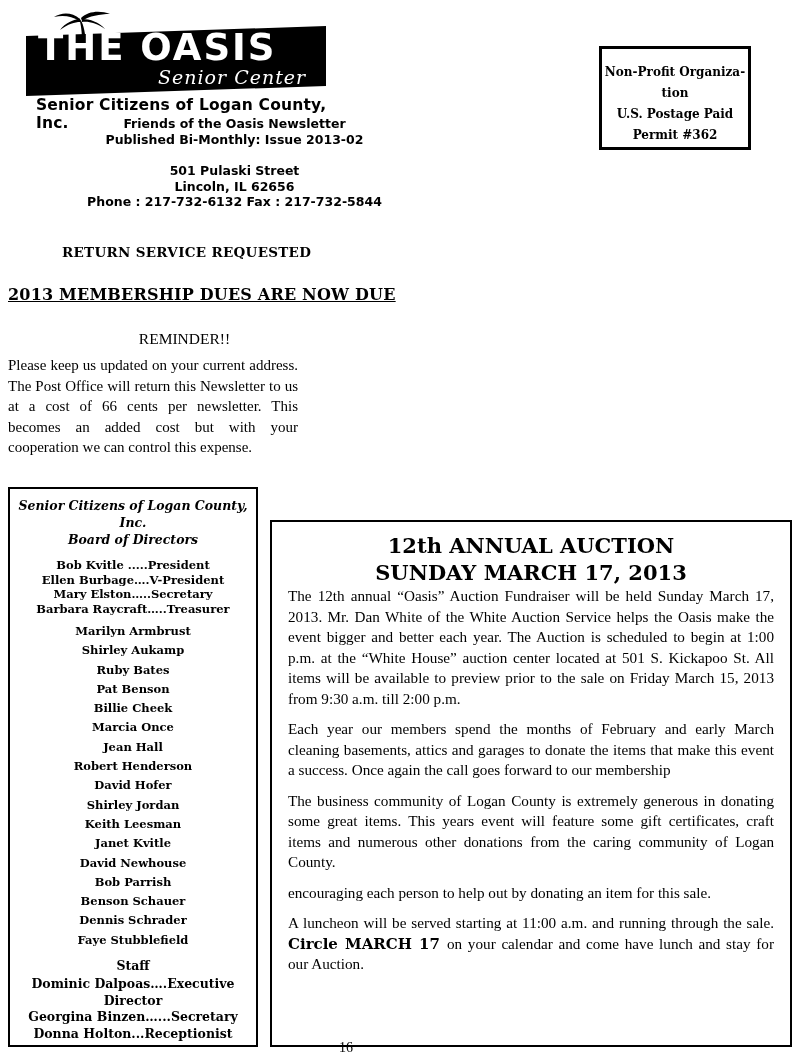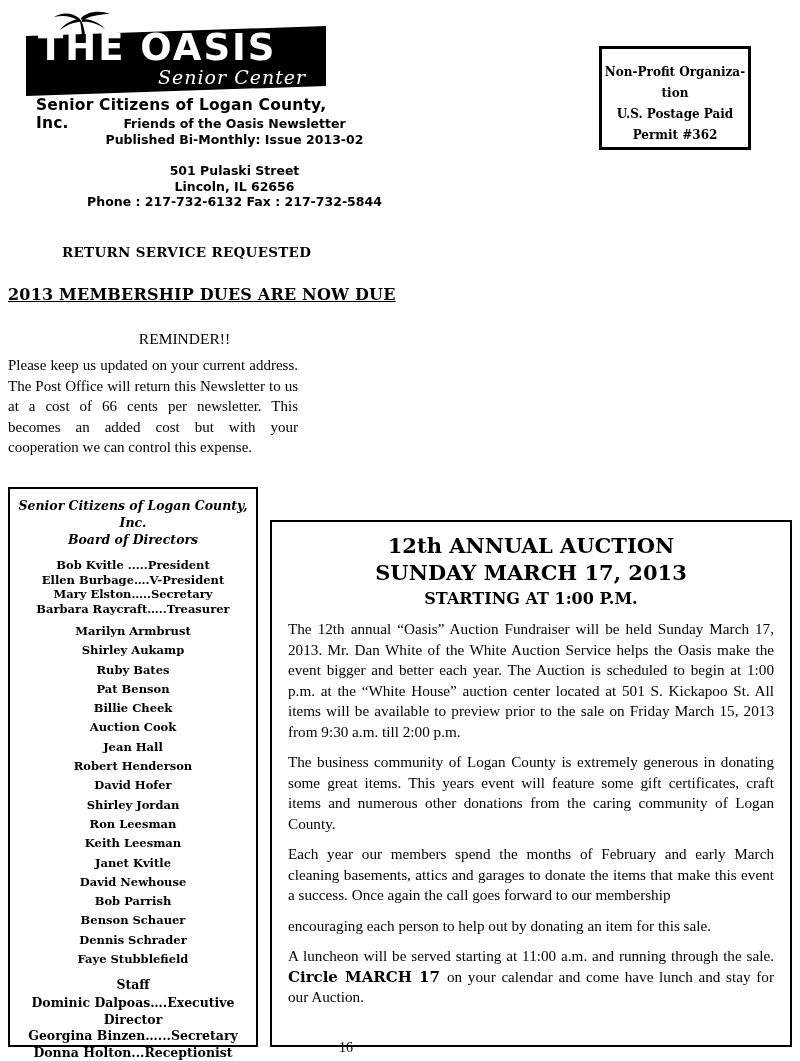--- a/index.html
+++ b/index.html
@@ -317,26 +317,25 @@
     <div class="officer">Mary Elston…..Secretary</div>
     <div class="officer">Barbara Raycraft…..Treasurer</div>
   </div>
 
   <div>
     <div class="member">Marilyn Armbrust</div>
     <div class="member">Shirley Aukamp</div>
     <div class="member">Ruby Bates</div>
     <div class="member">Pat Benson</div>
     <div class="member">Billie Cheek</div>
-    <div class="member">Auction Cook</div>
+    <div class="member">Marcia Once</div>
     <div class="member">Jean Hall</div>
     <div class="member">Robert Henderson</div>
     <div class="member">David Hofer</div>
     <div class="member">Shirley Jordan</div>
-    <div class="member">Ron Leesman</div>
     <div class="member">Keith Leesman</div>
     <div class="member">Janet Kvitle</div>
     <div class="member">David Newhouse</div>
     <div class="member">Bob Parrish</div>
     <div class="member">Benson Schauer</div>
     <div class="member">Dennis Schrader</div>
     <div class="member">Faye Stubblefield</div>
   </div>
 
   <div class="staff-title">Staff</div>
@@ -344,22 +343,21 @@
     <div class="staff">Dominic Dalpoas….Executive Director</div>
     <div class="staff">Georgina Binzen…...Secretary</div>
     <div class="staff">Donna Holton...Receptionist</div>
 
   </div>
 </div>
 
 <div id="auction-box">
   <div class="head1">12th ANNUAL AUCTION</div>
   <div class="head2">SUNDAY MARCH 17, 2013</div>
-  <div class="head3">STARTING AT 1:00 P.M.</div>
 
   <p>The 12th annual “Oasis” Auction Fundraiser will be held Sunday March 17, 2013. Mr. Dan White of the White Auction Service helps the Oasis make the event bigger and better each year. The Auction is scheduled to begin at 1:00 p.m. at the “White House” auction center located at 501 S. Kickapoo St. All items will be available to preview prior to the sale on Friday March 15, 2013 from 9:30 a.m. till 2:00 p.m.</p>
+  <p>Each year our members spend the months of February and early March  cleaning basements, attics and garages to donate the items that make this event a success. Once again the call goes forward to our membership</p>
   <p>The business community of Logan County is extremely generous in donating some great items. This years event will feature some gift certificates, craft items and numerous other donations from the caring community of Logan County.</p>
-  <p>Each year our members spend the months of February and early March  cleaning basements, attics and garages to donate the items that make this event a success. Once again the call goes forward to our membership</p>
   <p>encouraging each person to help out by donating an item for this sale.</p>
   <p class="last"><span>A luncheon will be served starting at 11:00 a.m. and running through the sale. </span><span class="bold-inline">Circle MARCH 17 </span><span> on your calendar and come have lunch and stay for our Auction.</span></p>
 </div>
 
 <div id="page-number">16</div>
 
 </body></html>

